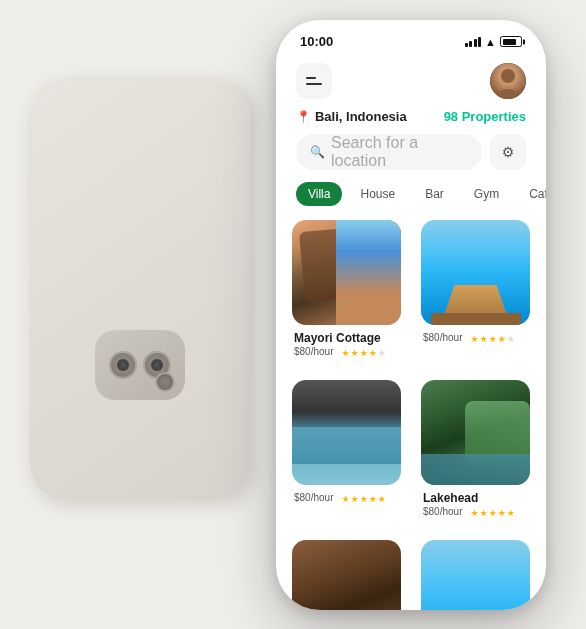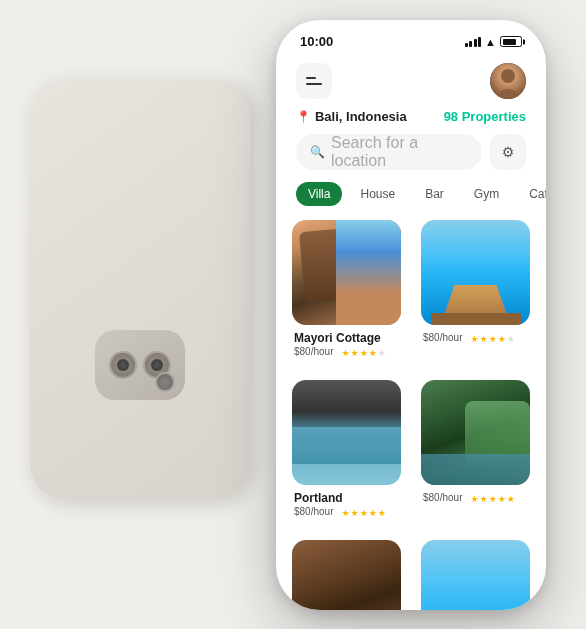--- a/index.html
+++ b/index.html
@@ -476,39 +476,39 @@
           </div>
         </div>
       </div>
     </div>
 
     <div class="property-card">
       <div class="property-img">
         <div class="img-pool"></div>
       </div>
       <div class="property-info">
-        <div class="property-name">Portland</div>
         <div class="price-star-row">
           <span class="property-price">$80/hour</span>
           <div class="stars">
             <span class="star">★</span>
             <span class="star">★</span>
             <span class="star">★</span>
             <span class="star">★</span>
             <span class="star">★</span>
           </div>
         </div>
       </div>
     </div>
 
     <div class="property-card">
       <div class="property-img">
         <div class="img-lakehead"></div>
       </div>
       <div class="property-info">
+        <div class="property-name">Lakehead</div>
         <div class="price-star-row">
           <span class="property-price">$80/hour</span>
           <div class="stars">
             <span class="star">★</span>
             <span class="star">★</span>
             <span class="star">★</span>
             <span class="star">★</span>
             <span class="star">★</span>
           </div>
         </div>

